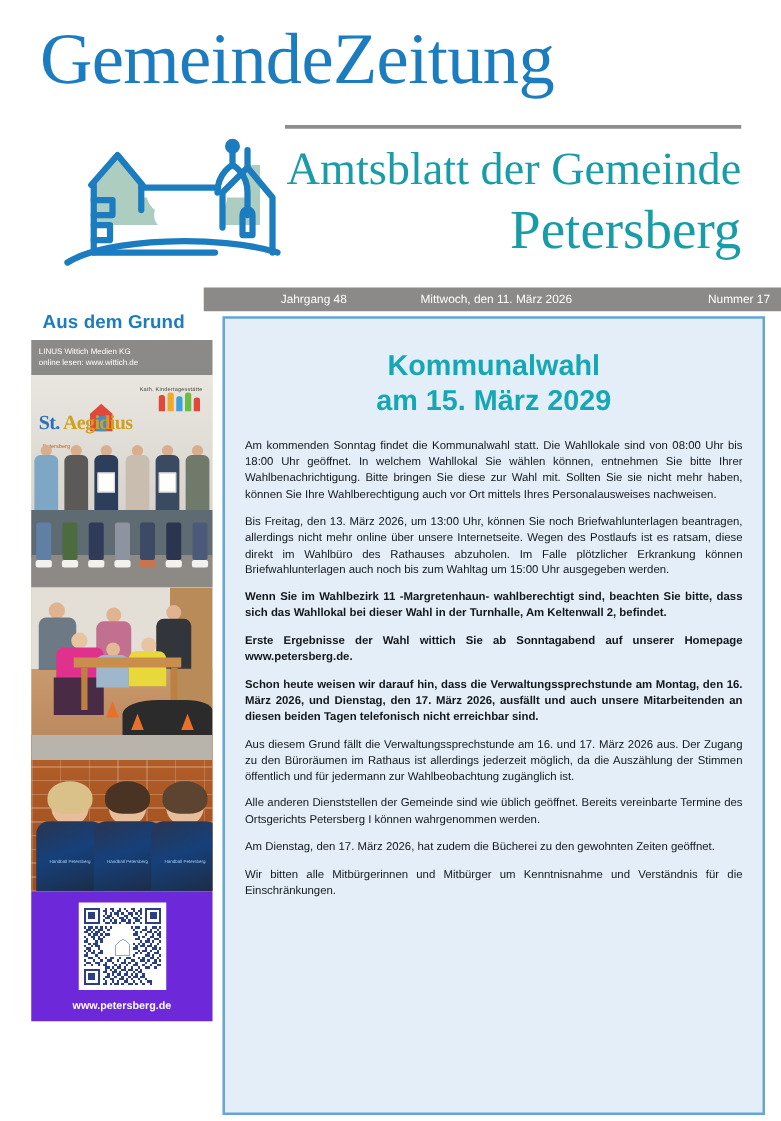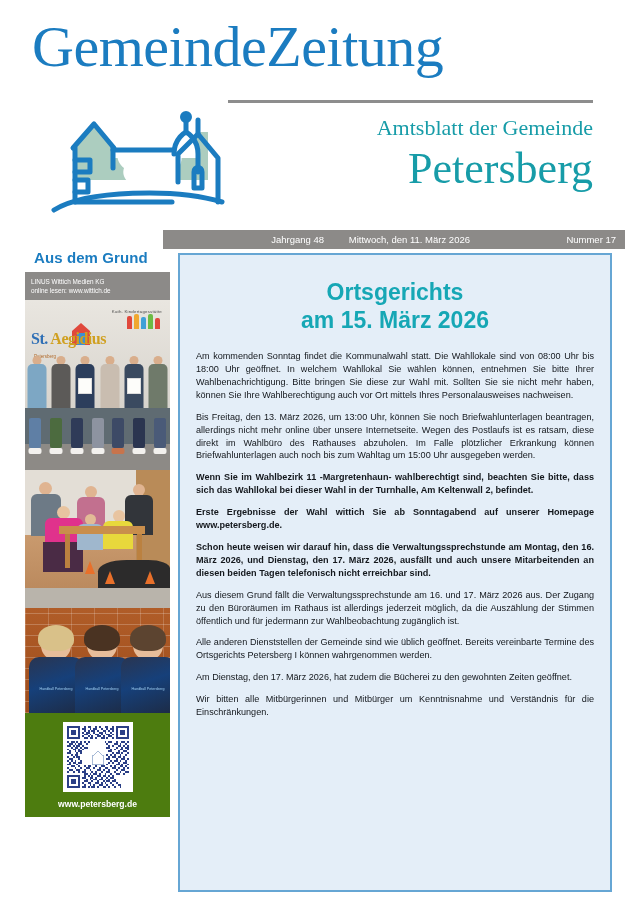--- a/index.html
+++ b/index.html
@@ -64,21 +64,21 @@
   }
   .mast-rule {
     height: 3px;
     background: #8d8d8d;
     width: 100%;
     margin-bottom: 14px;
   }
   .amtsblatt {
     font-family: "Liberation Serif", serif;
     color: #179ca8;
-    font-size: 22px;
+    font-size: 37px;
     text-align: right;
     line-height: 1;
     white-space: nowrap;
   }
   .petersberg {
     font-family: "Liberation Serif", serif;
     color: #179ca8;
     font-size: 44px;
     text-align: right;
     line-height: 1;
@@ -95,22 +95,22 @@
     height: 19px;
     background: #8c8a88;
     color: #ffffff;
     font-size: 9.5px;
     display: flex;
     align-items: center;
     box-sizing: border-box;
     padding: 0 9px;
   }
   .infobar .seg { flex: 1; white-space: nowrap; }
-  .infobar .seg.left { text-align: right; padding-left: 6px;}
-  .infobar .seg.center { text-align: right; }
+  .infobar .seg.left { text-align: center; padding-left: 6px;}
+  .infobar .seg.center { text-align: center; }
   .infobar .seg.right { text-align: right; }
 
   
   .content {
     position: absolute;
     top: 249px;
     left: 0;
     width: 625px;
     height: 648px;
   }
@@ -198,21 +198,21 @@
   .p4 .w { position:absolute; bottom:0; }
   .p4 .w .jhead { width:30px;height:32px;border-radius:50% 50% 45% 45%; background:#e7bd9a; margin:0 auto;}
   .p4 .w .jhair { position:absolute; top:-3px; left:50%; transform:translateX(-50%); width:36px;height:26px;border-radius:50% 50% 40% 40%;}
   .p4 .w .jbody { width:54px;height:56px;border-radius:10px 10px 0 0;
     background: linear-gradient(160deg,#2a3550 0%, #16407a 45%, #1d2b45 100%); margin-top:-3px;}
   .p4 .w .jlogo { position:absolute; bottom:22px; left:50%; transform:translateX(-50%); font-size:3.6px; color:#9fd0f5; white-space:nowrap;}
 
   
   .qr-block {
     width: 145px;
-    background: #4d7c0f;
+    background: #6d28d9;
     padding: 9px 0 8px 0;
     box-sizing: border-box;
     text-align: center;
   }
   .qr-img {
     width: 62px; height: 62px;
     margin: 0 auto;
     background: #ffffff;
     padding: 4px;
     box-sizing: content-box;
@@ -716,22 +716,22 @@
             <path d="M16.5 13.5 L19.5 16 L19.5 20.5 L13.5 20.5 L13.5 16 Z" fill="#ffffff" stroke="#8aa3c8" stroke-width="0.4"></path>
           </svg>
         </div>
         <div class="qr-url">www.petersberg.de</div>
       </div>
 
     </div>
 
     <div class="article">
       <div class="headline">
-        <div>Ortsgerichts</div>
-        <div>am 15. März 2026</div>
+        <div>Kommunalwahl</div>
+        <div>am 15. März 2029</div>
       </div>
       <div id="article-body">
           <p>Am kommenden Sonntag findet die Kommunalwahl statt. Die Wahllokale sind von 08:00 Uhr bis 18:00 Uhr geöffnet. In welchem Wahllokal Sie wählen können, entnehmen Sie bitte Ihrer Wahlbenachrichtigung. Bitte bringen Sie diese zur Wahl mit. Sollten Sie sie nicht mehr haben, können Sie Ihre Wahlberechtigung auch vor Ort mittels Ihres Personalausweises nachweisen.</p>
           <p>Bis Freitag, den 13. März 2026, um 13:00 Uhr, können Sie noch Briefwahlunterlagen beantragen, allerdings nicht mehr online über unsere Internetseite. Wegen des Postlaufs ist es ratsam, diese direkt im Wahlbüro des Rathauses abzuholen. Im Falle plötzlicher Erkrankung können Briefwahlunterlagen auch noch bis zum Wahltag um 15:00 Uhr ausgegeben werden.</p>
           <p class="b">Wenn Sie im Wahlbezirk 11 -Margretenhaun- wahlberechtigt sind, beachten Sie bitte, dass sich das Wahllokal bei dieser Wahl in der Turnhalle, Am Keltenwall 2, befindet.</p>
           <p class="b">Erste Ergebnisse der Wahl wittich Sie ab Sonntagabend auf unserer Homepage www.petersberg.de.</p>
           <p class="b">Schon heute weisen wir darauf hin, dass die Verwaltungssprechstunde am Montag, den 16. März 2026, und Dienstag, den 17. März 2026, ausfällt und auch unsere Mitarbeitenden an diesen beiden Tagen telefonisch nicht erreichbar sind.</p>
           <p>Aus diesem Grund fällt die Verwaltungssprechstunde am 16. und 17. März 2026 aus. Der Zugang zu den Büroräumen im Rathaus ist allerdings jederzeit möglich, da die Auszählung der Stimmen öffentlich und für jedermann zur Wahlbeobachtung zugänglich ist.</p>
           <p>Alle anderen Dienststellen der Gemeinde sind wie üblich geöffnet. Bereits vereinbarte Termine des Ortsgerichts Petersberg I können wahrgenommen werden.</p>
           <p>Am Dienstag, den 17. März 2026, hat zudem die Bücherei zu den gewohnten Zeiten geöffnet.</p>

